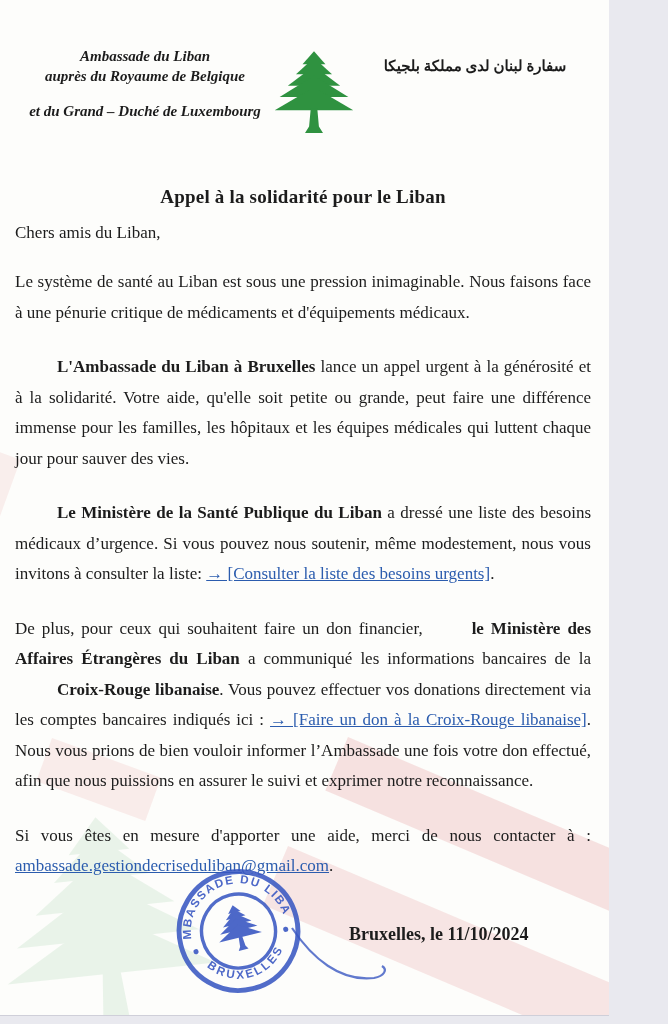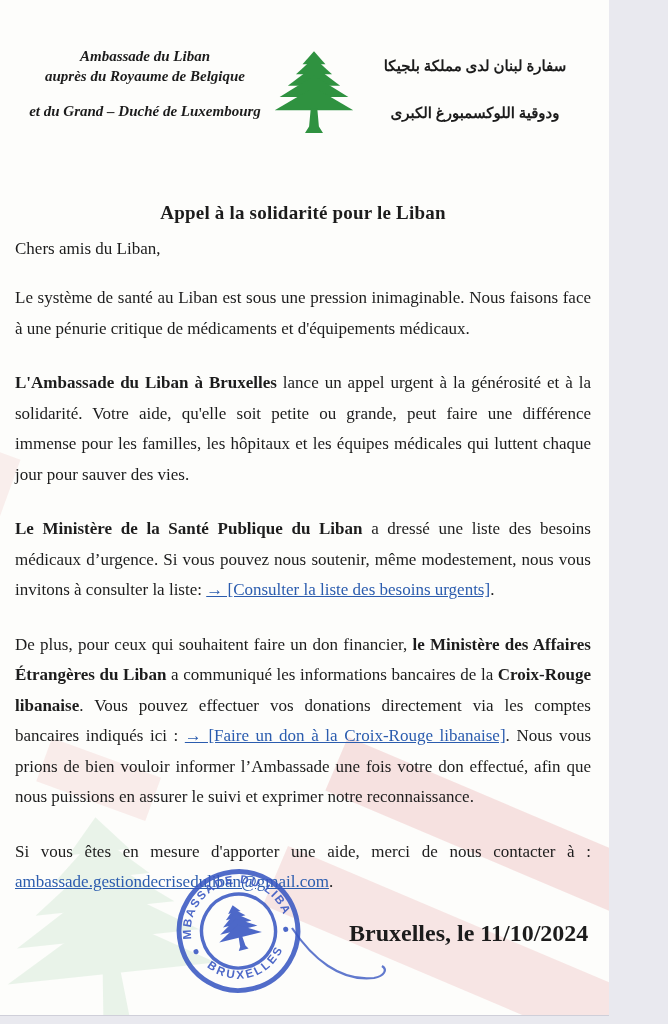--- a/index.html
+++ b/index.html
@@ -45,27 +45,27 @@
   .org-ar{
     flex:0 0 236px;
     font-family:Liberation Serif, serif;
     direction:rtl;
     font-weight:bold;font-size:15px;
     text-align:center;line-height:1.4;
     padding-top:10px;
   }
   .org-ar .a2{margin-top:26px;}
   
-  .content{position:absolute;top:202px;left:15px;right:18px;}
+  .content{position:absolute;top:186px;left:15px;right:18px;}
   .title{text-align:center;font-weight:bold;font-size:19px;letter-spacing:.2px;}
   .salutation{margin-top:15px;font-size:17px;}
   .para{margin-top:24px;font-size:17px;line-height:30.5px;text-align:justify;}
-  .bold{font-weight:bold;}
+  .bold{font-weight:bold;margin-left:42px;}
   a.doc-link{color:var(--link);cursor:pointer;}
-  .date-line{margin-top:22px;margin-left:334px;font-weight:bold;font-size:24px;}
+  .date-line{margin-top:42px;margin-left:334px;font-weight:bold;font-size:18px;}
   
   .stamp-wrap{position:absolute;left:166px;top:858px;transform:rotate(-14deg);}
   .sig-svg{position:absolute;left:278px;top:900px;}
   
   .bottom-edge{
     position:absolute;left:0;right:0;bottom:0;height:9px;
     background:#e9e9ef;border-top:1px solid #cfcfd9;
   }
 </style>
 </head>
@@ -99,21 +99,20 @@
         <polygon points="50,4 36,20 64,20"></polygon>
         <polygon points="50,12 28,32 72,32"></polygon>
         <polygon points="50,22 18,46 82,46"></polygon>
         <polygon points="50,34 8,60 92,60"></polygon>
         <polygon points="50,48 2,76 98,76"></polygon>
         <polygon points="46,74 54,74 56,96 61,104 39,104 44,96"></polygon>
       </g>
     </svg>
     <div class="org-ar">
       <div>سفارة لبنان لدى مملكة بلجيكا</div>
-      <div class="a2">ودوقية اللوكسمبورغ الكبرى</div>
     </div>
   </div>
 
   <div class="content">
     <div class="title">Appel à la solidarité pour le Liban</div>
     <div class="salutation">Chers amis du Liban,</div>
     <div>
         <p class="para"><span>Le système de santé au Liban est sous une pression inimaginable. Nous faisons face à une pénurie critique de médicaments et d'équipements médicaux.</span></p>
         <p class="para"><span class="bold">L'Ambassade du Liban à Bruxelles</span><span> lance un appel urgent à la générosité et à la solidarité. Votre aide, qu'elle soit petite ou grande, peut faire une différence immense pour les familles, les hôpitaux et les équipes médicales qui luttent chaque jour pour sauver des vies.</span></p>
         <p class="para"><span class="bold">Le Ministère de la Santé Publique du Liban</span><span> a dressé une liste des besoins médicaux d’urgence. Si vous pouvez nous soutenir, même modestement, nous vous invitons à consulter la liste: </span><a class="doc-link" href="#">→ [Consulter la liste des besoins urgents]</a><span>.</span></p>

